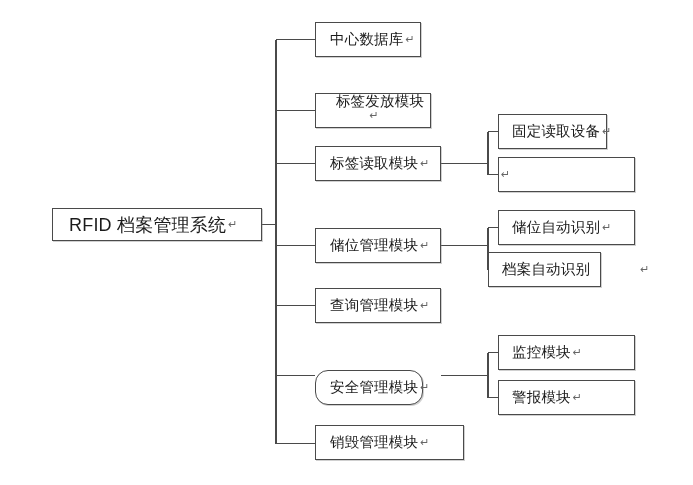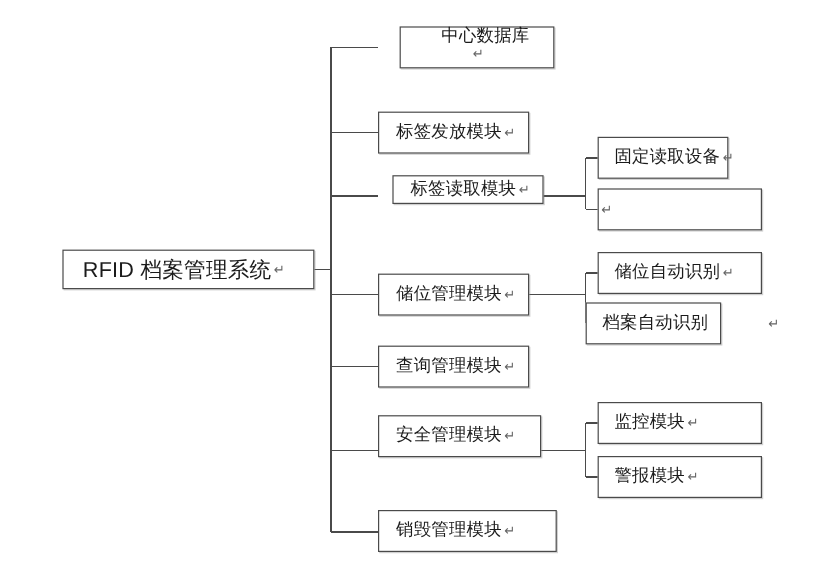--- a/index.html
+++ b/index.html
@@ -96,46 +96,46 @@
       <path d="M488,352.5 L498,352.5"></path>
       <path d="M488,397.5 L498,397.5"></path>
     </g>
   </svg>
 
   <div class="node root" style="left:52px; top:208px; width:210px; height:33px;">
     <span class="node-label">RFID 档案管理系统</span>
       <span class="pilcrow">↵</span>
   </div>
 
-  <div class="node level2" style="left:333px; top:22px; width:129px; height:35px;flex-direction:column;">
+  <div class="node level2" style="left:315px; top:22px; width:106px; height:35px;">
     <span class="node-label">中心数据库</span>
       <span class="pilcrow">↵</span>
   </div>
 
-  <div class="node level2" style="left:315px; top:93px; width:126px; height:35px;">
+  <div class="node level2" style="left:315px; top:93px; width:116px; height:35px;flex-direction:column;">
     <span class="node-label">标签发放模块</span>
       <span class="pilcrow">↵</span>
   </div>
 
-  <div class="node level2" style="left:315px; top:146px; width:126px; height:24px;margin-left:12px;">
+  <div class="node level2" style="left:315px; top:146px; width:126px; height:35px;">
     <span class="node-label">标签读取模块</span>
       <span class="pilcrow">↵</span>
   </div>
 
   <div class="node level2" style="left:315px; top:228px; width:126px; height:35px;">
     <span class="node-label">储位管理模块</span>
       <span class="pilcrow">↵</span>
   </div>
 
   <div class="node level2" style="left:315px; top:288px; width:126px; height:35px;">
     <span class="node-label">查询管理模块</span>
       <span class="pilcrow">↵</span>
   </div>
 
-  <div class="node level2" style="left:315px; top:346px; width:136px; height:35px;">
+  <div class="node level2" style="left:315px; top:370px; width:108px; height:35px;border-radius:13px;">
     <span class="node-label">安全管理模块</span>
       <span class="pilcrow">↵</span>
   </div>
 
   <div class="node level2" style="left:315px; top:425px; width:149px; height:35px;">
     <span class="node-label">销毁管理模块</span>
       <span class="pilcrow">↵</span>
   </div>
 
   <div class="node level3" style="left:498px; top:114px; width:109px; height:35px;">

